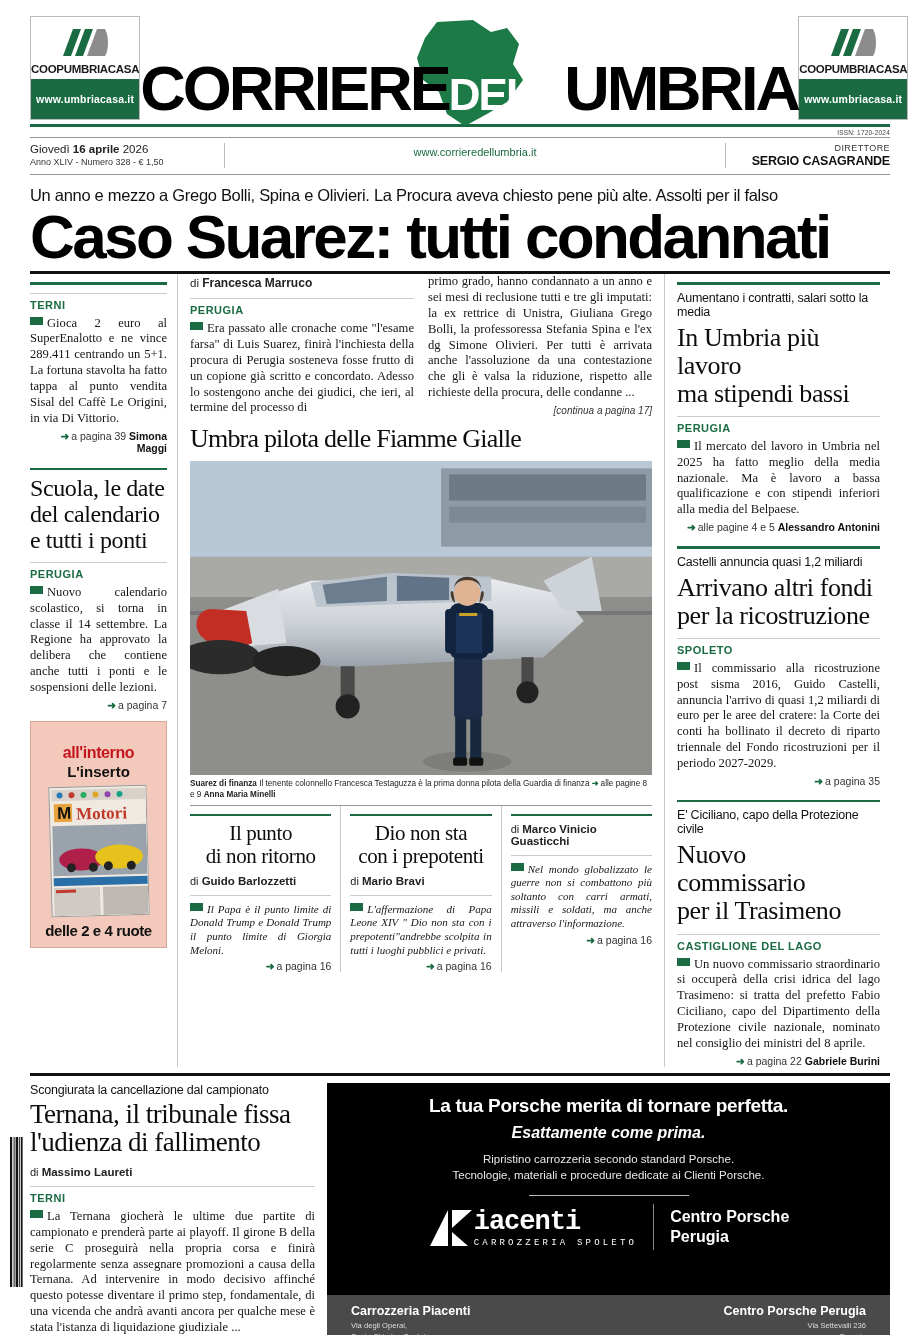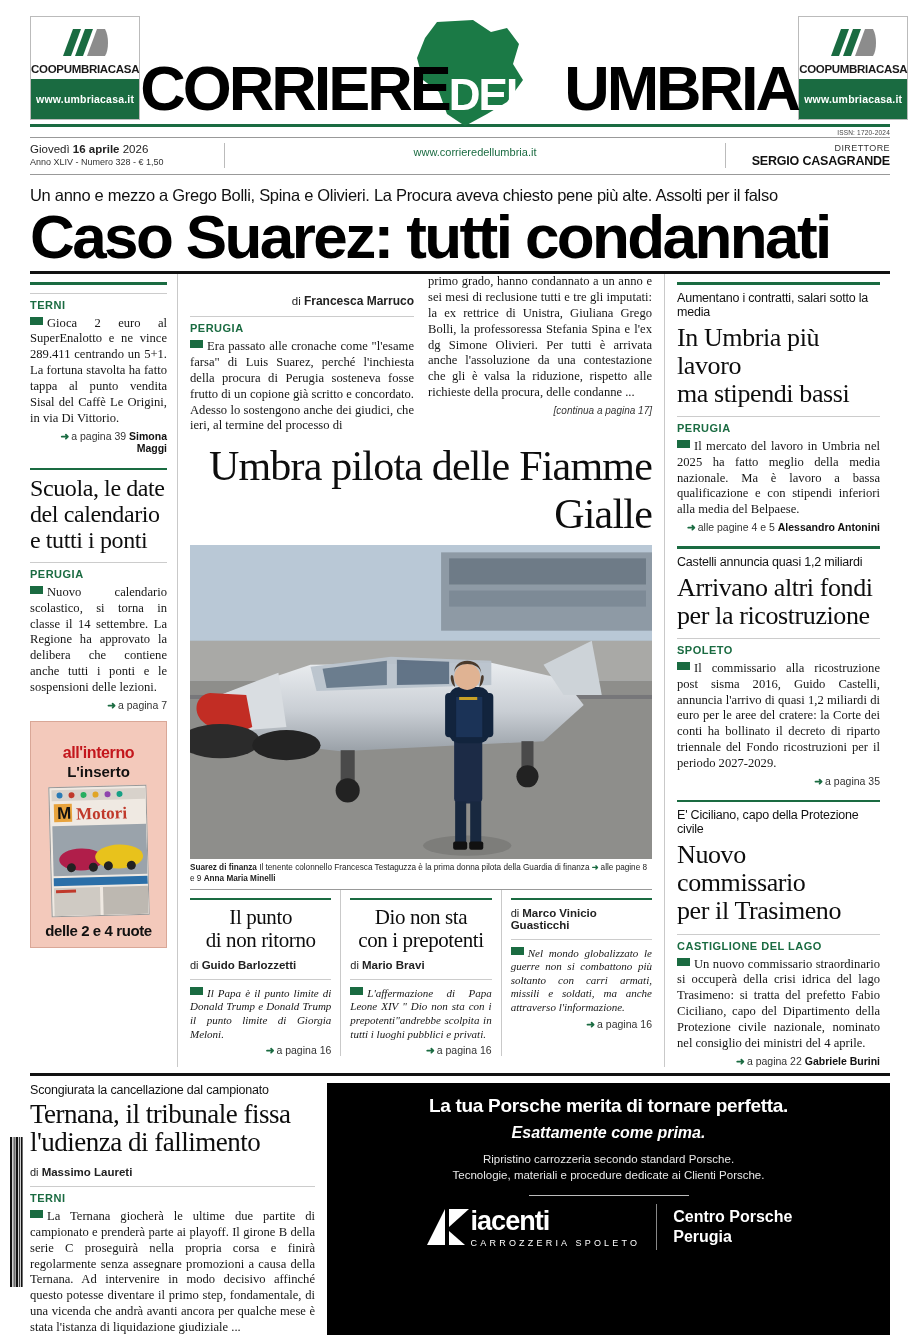--- a/index.html
+++ b/index.html
@@ -67,25 +67,25 @@
 
   
   .insert-ad { margin-top:10px; background:#f3c9bb; border:1px solid #d9a797; padding:6px 8px 8px; text-align:center; }
   .ia-1 { font-family:"Liberation Sans", sans-serif; font-weight:bold; font-size:16px; color:#c3161c; letter-spacing:-.4px;margin-top:16px;}
   .ia-2 { font-family:"Liberation Sans", sans-serif; font-weight:bold; font-size:15px; color:#111; margin-top:1px;}
   .ia-cover { margin:6px auto 6px; width:98px; height:130px; background:#e8e3dd; border:1px solid #999;
               position:relative; overflow:hidden; transform:rotate(-1.5deg);}
   .ia-3 { font-family:"Liberation Sans", sans-serif; font-weight:bold; font-size:15px; color:#111; letter-spacing:-.4px;}
 
   
-  .byline { font-family:"Liberation Sans", sans-serif; font-size:11.5px; color:#222; padding-top:20px;text-align:right;}
+  .byline { font-family:"Liberation Sans", sans-serif; font-size:11.5px; color:#222; padding-top:2px;}
   .byline b { font-size:12px; }
   .twocol { display:flex; gap:14px; }
   .twocol > div { flex:1; }
-  .mid-head { font-family:"Liberation Serif", serif; font-size:42px; text-align:right; letter-spacing:-.8px; color:#0d0d0d; margin:8px 0 7px;}
+  .mid-head { font-family:"Liberation Serif", serif; font-size:26px; text-align:left; letter-spacing:-.8px; color:#0d0d0d; margin:8px 0 7px;}
   .photo { width:100%; height:314px; position:relative; overflow:hidden; background:#b9c6d2; }
   .caption { font-family:"Liberation Sans", sans-serif; font-size:8.2px; color:#222; padding:4px 0 4px; line-height:1.3;}
   .caption b { font-weight:bold; }
   .op-grid { display:flex; }
   .op { flex:1; padding:0 9px; }
   .op:first-child { padding-left:0; }
   .op:last-child { padding-right:0; }
   .op + .op { border-left:1px solid #c9c9c9; }
   .op-head { font-family:"Liberation Serif", serif; font-size:21px; text-align:center; line-height:1.1; letter-spacing:-.4px; color:#0d0d0d;}
   .op-by { font-family:"Liberation Sans", sans-serif; font-size:11px; color:#222; margin-top:7px;}
@@ -93,27 +93,27 @@
   .op-txt { font-size:11px; line-height:1.24; text-align:justify; font-style:italic; margin-top:7px; color:#161616;}
 
   
   .bottom { display:flex; margin-top:6px; border-top:3px solid #111; padding-top:7px;}
   .bl { width:297px; padding-right:12px; }
   .br { width:563px; padding-left:0; }
   .bl-kicker { font-family:"Liberation Sans", sans-serif; font-size:12.5px; color:#111; letter-spacing:-.2px;}
   .bl-head { font-family:"Liberation Serif", serif; font-size:27px; line-height:1.06; letter-spacing:-.5px; margin-top:3px; color:#0d0d0d;}
 
   
-  .ad { background:#000; color:#fff; height:252px; display:flex; flex-direction:column; align-items:center; padding:12px 10px 0;}
+  .ad { background:#000; color:#fff; height:212px; display:flex; flex-direction:column; align-items:center; padding:12px 10px 0;}
   .ad-h { font-family:"Liberation Sans", sans-serif; font-weight:bold; font-size:19px; letter-spacing:-.3px; }
   .ad-s { font-family:"Liberation Sans", sans-serif; font-weight:bold; font-style:italic; font-size:16px; margin-top:7px;}
   .ad-p { font-family:"Liberation Sans", sans-serif; font-size:11.5px; margin-top:9px; text-align:center; line-height:1.45; color:#e8e8e8;}
   .ad-div { width:160px; height:1px; background:#bbb; margin:11px 0 8px;}
   .ad-brands { display:flex; align-items:center; justify-content:center; gap:16px; width:100%; }
-  .ad-piacenti { font-family:Liberation Sans, sans-serif; display:flex; align-items:center; }
+  .ad-piacenti { font-family:Liberation Mono, monospace; display:flex; align-items:flex-end; }
   .ad-pia-name { font-weight:bold; font-size:27px; letter-spacing:-1px; }
   .ad-pia-sub { font-size:9px; letter-spacing:3.2px; text-align:center; margin-top:1px;}
   .ad-vbar { width:1px; height:46px; background:#888; }
   .ad-cp { font-family:"Liberation Sans", sans-serif; font-weight:bold; font-size:16px; line-height:1.25; }
   .ad-foot { background:#4a4a4a; color:#fff; display:flex; justify-content:space-between; padding:9px 24px 10px; font-family:"Liberation Sans", sans-serif;}
   .af-name { font-weight:bold; font-size:12.5px; }
   .af-lines { font-size:7.6px; line-height:1.45; margin-top:2px; color:#ddd;}
   .af-right { text-align:right; }
 
   .barcode { position:absolute; left:8px; bottom:48px; width:15px; height:150px; }
@@ -233,21 +233,21 @@
         <div class="ia-3">delle 2 e 4 ruote</div>
       </div>
     </div>
 
     <div class="col-mid">
       <div class="twocol">
         <div>
           <div class="byline"><span>di </span><b>Francesca Marruco</b></div>
           <div class="hr-light"></div>
           <div class="place">PERUGIA</div>
-          <div class="body-txt"><span class="sq"></span><span>Era passato alle cronache come "l'esame farsa" di Luis Suarez, perché l'inchiesta della procura di Perugia sosteneva fosse frutto di un copione già scritto e concordato. Adesso lo sostengono anche dei giudici, che ieri, al termine del processo di</span></div>
+          <div class="body-txt"><span class="sq"></span><span>Era passato alle cronache come "l'esame farsa" di Luis Suarez, finirà l'inchiesta della procura di Perugia sosteneva fosse frutto di un copione già scritto e concordato. Adesso lo sostengono anche dei giudici, che ieri, al termine del processo di</span></div>
         </div>
         <div>
           <div class="body-txt">primo grado, hanno condannato a un anno e sei mesi di reclusione tutti e tre gli imputati: la ex rettrice di Unistra, Giuliana Grego Bolli, la professoressa Stefania Spina e l'ex dg Simone Olivieri. Per tutti è arrivata anche l'assoluzione da una contestazione che gli è valsa la riduzione, rispetto alle richieste della procura, delle condanne ...</div>
           <div class="cont">[continua a pagina 17]</div>
         </div>
       </div>
 
       <div class="mid-head">Umbra pilota delle Fiamme Gialle</div>
 
       <div class="photo">
@@ -356,21 +356,21 @@
       <div class="place">SPOLETO</div>
       <div class="body-txt"><span class="sq"></span><span>Il commissario alla ricostruzione post sisma 2016, Guido Castelli, annuncia l'arrivo di quasi 1,2 miliardi di euro per le aree del cratere: la Corte dei conti ha bollinato il decreto di riparto triennale del Fondo ricostruzioni per il periodo 2027-2029.</span></div>
       <div class="jump"><span class="arrow">➜</span><span>a pagina 35</span></div>
 
       <div class="tgreen" style="margin-top:13px"></div>
       <div class="bl-kicker">E' Ciciliano, capo della Protezione civile</div>
       <div class="sec-head big" style="white-space:pre-line;margin-top:5px">Nuovo commissario
 per il Trasimeno</div>
       <div class="hr-light"></div>
       <div class="place">CASTIGLIONE DEL LAGO</div>
-      <div class="body-txt"><span class="sq"></span><span>Un nuovo commissario straordinario si occuperà della crisi idrica del lago Trasimeno: si tratta del prefetto Fabio Ciciliano, capo del Dipartimento della Protezione civile nazionale, nominato nel consiglio dei ministri del 4 aprile.</span></div>
+      <div class="body-txt"><span class="sq"></span><span>Un nuovo commissario straordinario si occuperà della crisi idrica del lago Trasimeno: si tratta del prefetto Fabio Ciciliano, capo del Dipartimento della Protezione civile nazionale, nominato nel consiglio dei ministri del 8 aprile.</span></div>
       <div class="jump"><span class="arrow">➜</span><span>a pagina 22</span> <b>Gabriele Burini</b></div>
     </div>
   </div>
 
   <div class="bottom">
     <div class="bl">
       <div class="bl-kicker">Scongiurata la cancellazione dal campionato</div>
       <div class="bl-head" style="white-space:pre-line">Ternana, il tribunale fissa
 l'udienza di fallimento</div>
       <div class="op-by" style="margin-top:9px"><span>di </span><b>Massimo Laureti</b></div>

